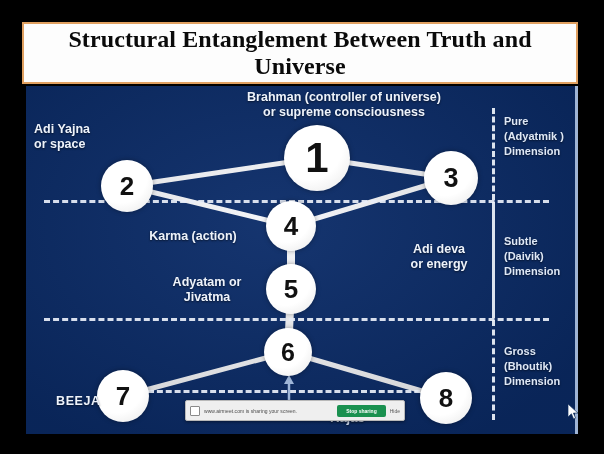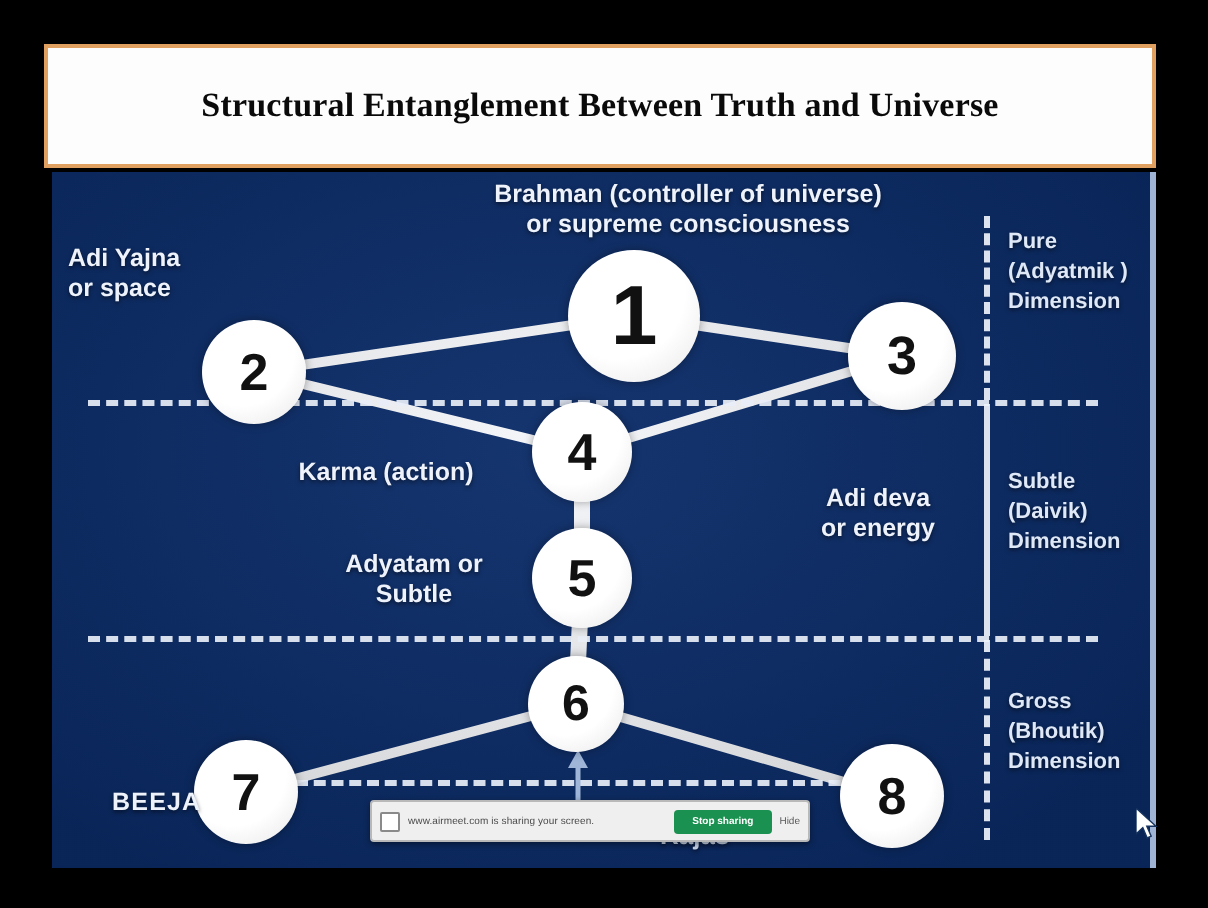--- a/index.html
+++ b/index.html
@@ -10,22 +10,22 @@
   
   #title-card{
     position:absolute;left:22px;top:22px;width:556px;height:62px;
     background:#fdfdfd;border:2px solid #e0a060;
     box-sizing:border-box;
     display:flex;align-items:center;justify-content:center;
     z-index:6;
   }
   #title-text{
     font-family:"Liberation Serif",serif;
-    font-weight:bold;font-size:17px;color:#0a0a0a;
-    text-align:left;line-height:1.12;letter-spacing:.1px;
+    font-weight:bold;font-size:24px;color:#0a0a0a;
+    text-align:center;line-height:1.12;letter-spacing:.1px;
     padding:0 6px;
   }
 
   
   #canvas{
     position:absolute;left:26px;top:86px;width:552px;height:348px;
     background:#0b2c69;
     overflow:hidden;
     border-right:3px solid #9fb4d4;
     box-sizing:border-box;
@@ -185,21 +185,21 @@
 
     <div class="lbl" style="left:8px;top:36px;width:104px;text-align:left;">Adi Yajna
 or space</div>
 
     <div class="lbl" style="left:358px;top:117px;width:110px;margin-top:39px;">Adi deva
 or energy</div>
 
     <div class="lbl" style="left:100px;top:143px;width:134px;">Karma (action)</div>
 
     <div class="lbl" style="left:125px;top:189px;width:112px;">Adyatam or
-Subtle</div>
+Jivatma</div>
 
 
     <div class="lbl" style="left:6px;top:308px;width:66px;text-align:left;letter-spacing:.6px;padding-left:24px;">BEEJA</div>
 
     <div class="dim-lbl" style="left:478px;top:28px;width:74px;">Pure
 (Adyatmik )
 Dimension</div>
 
     <div class="dim-lbl" style="left:478px;top:148px;width:74px;">Subtle
 (Daivik)

